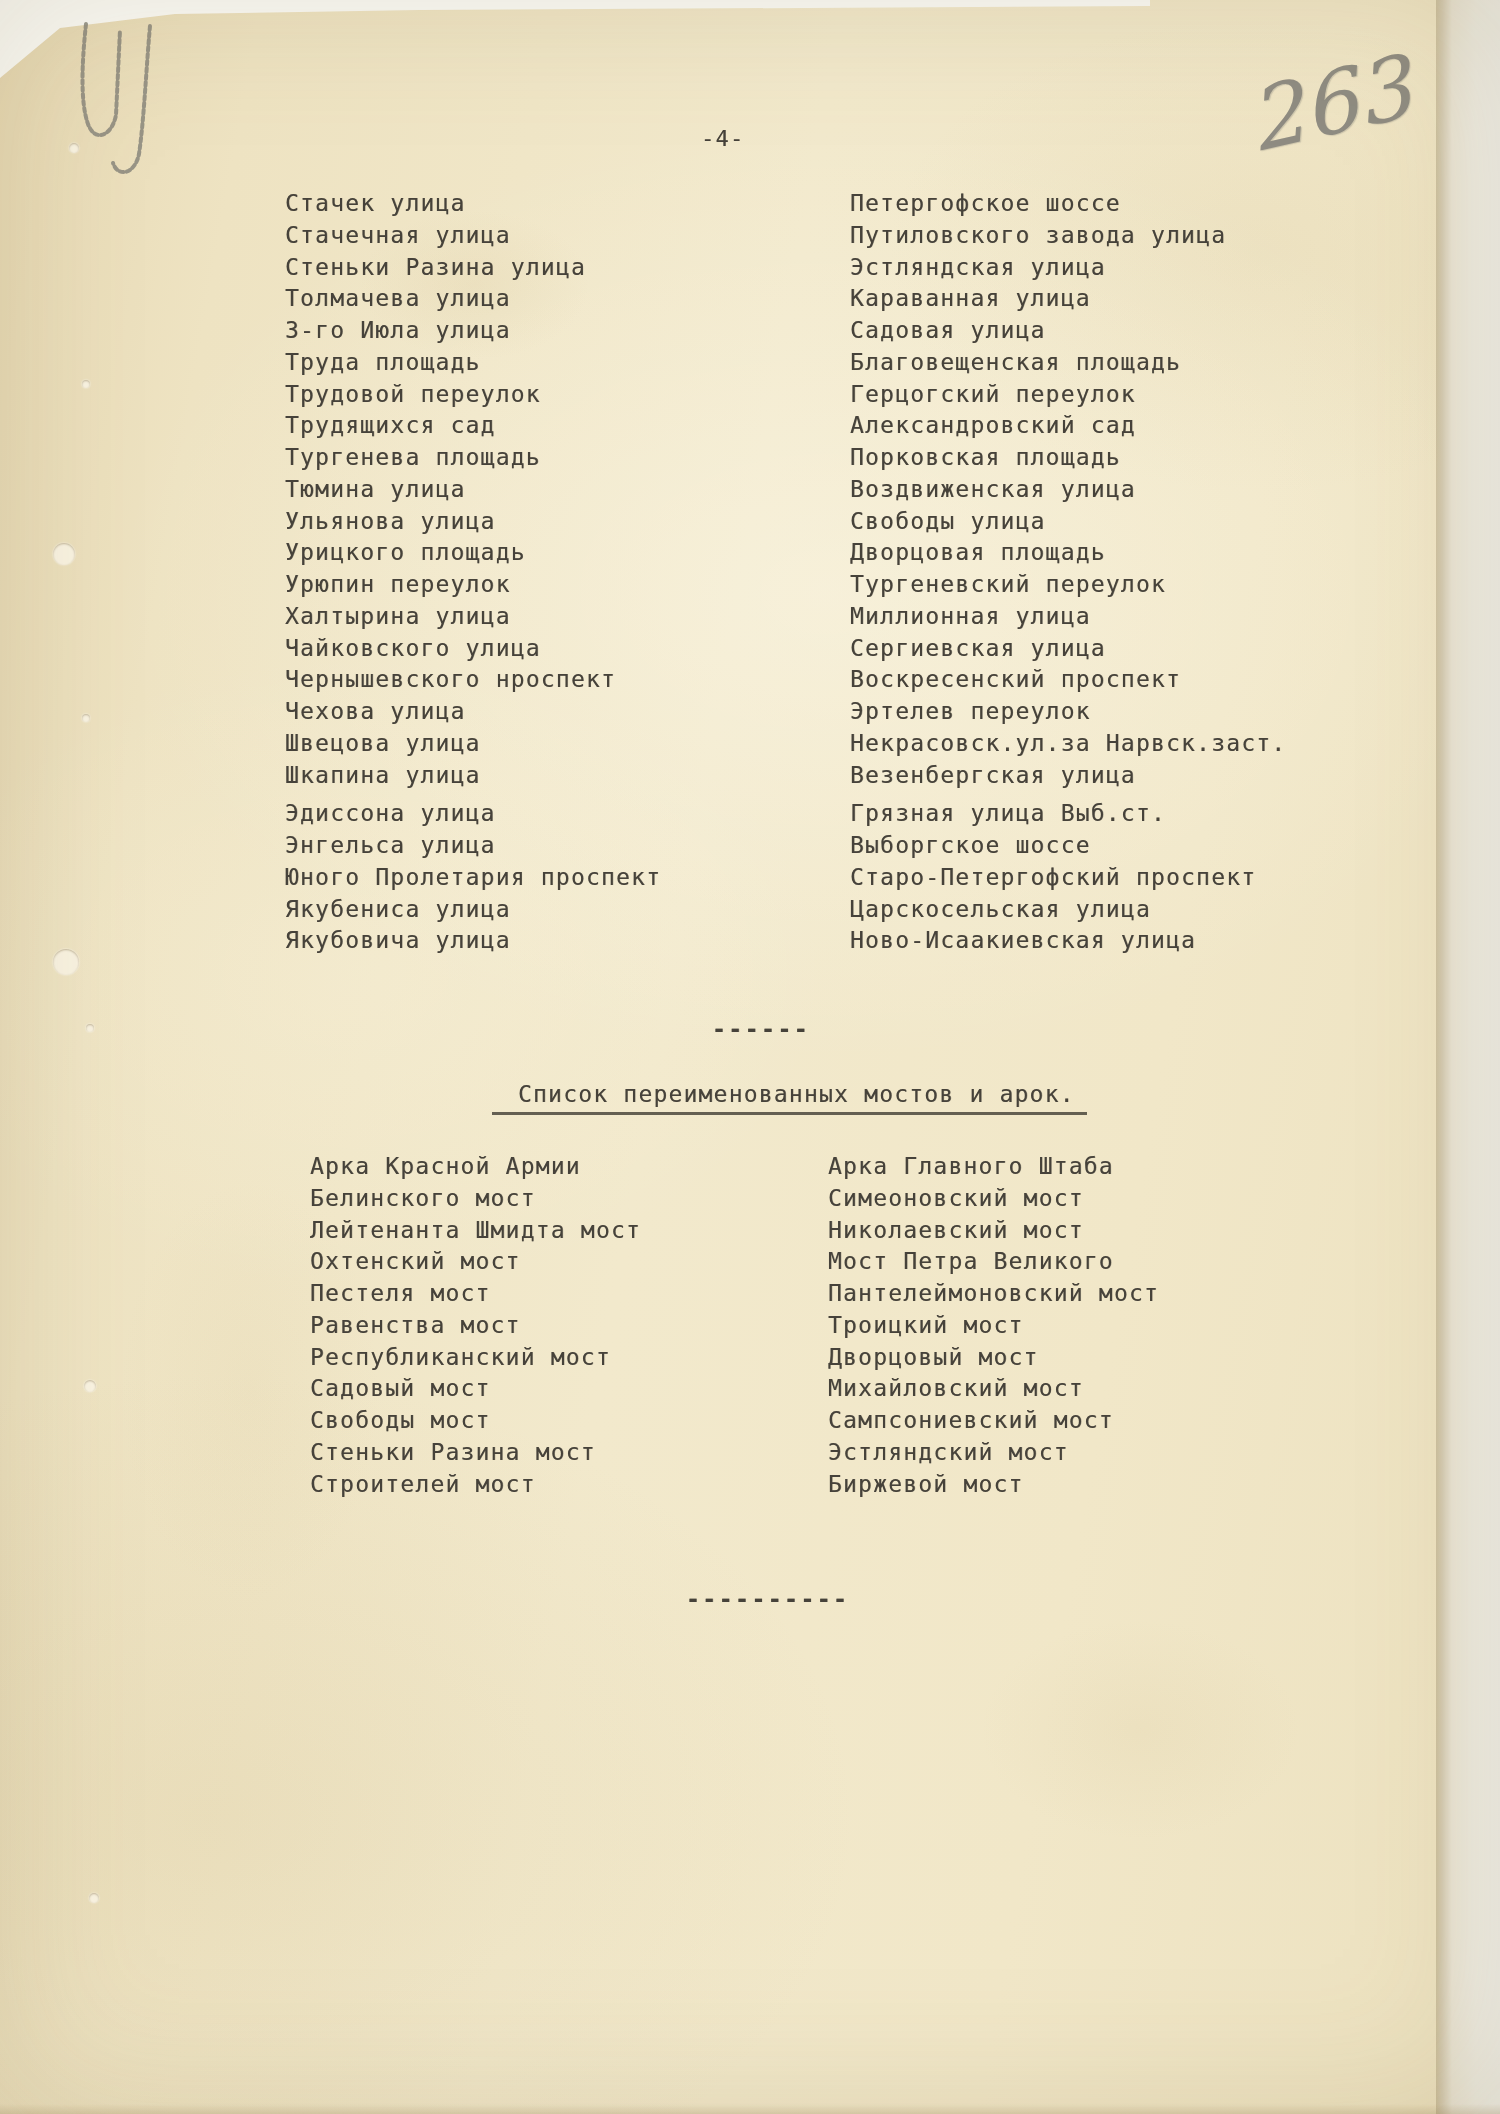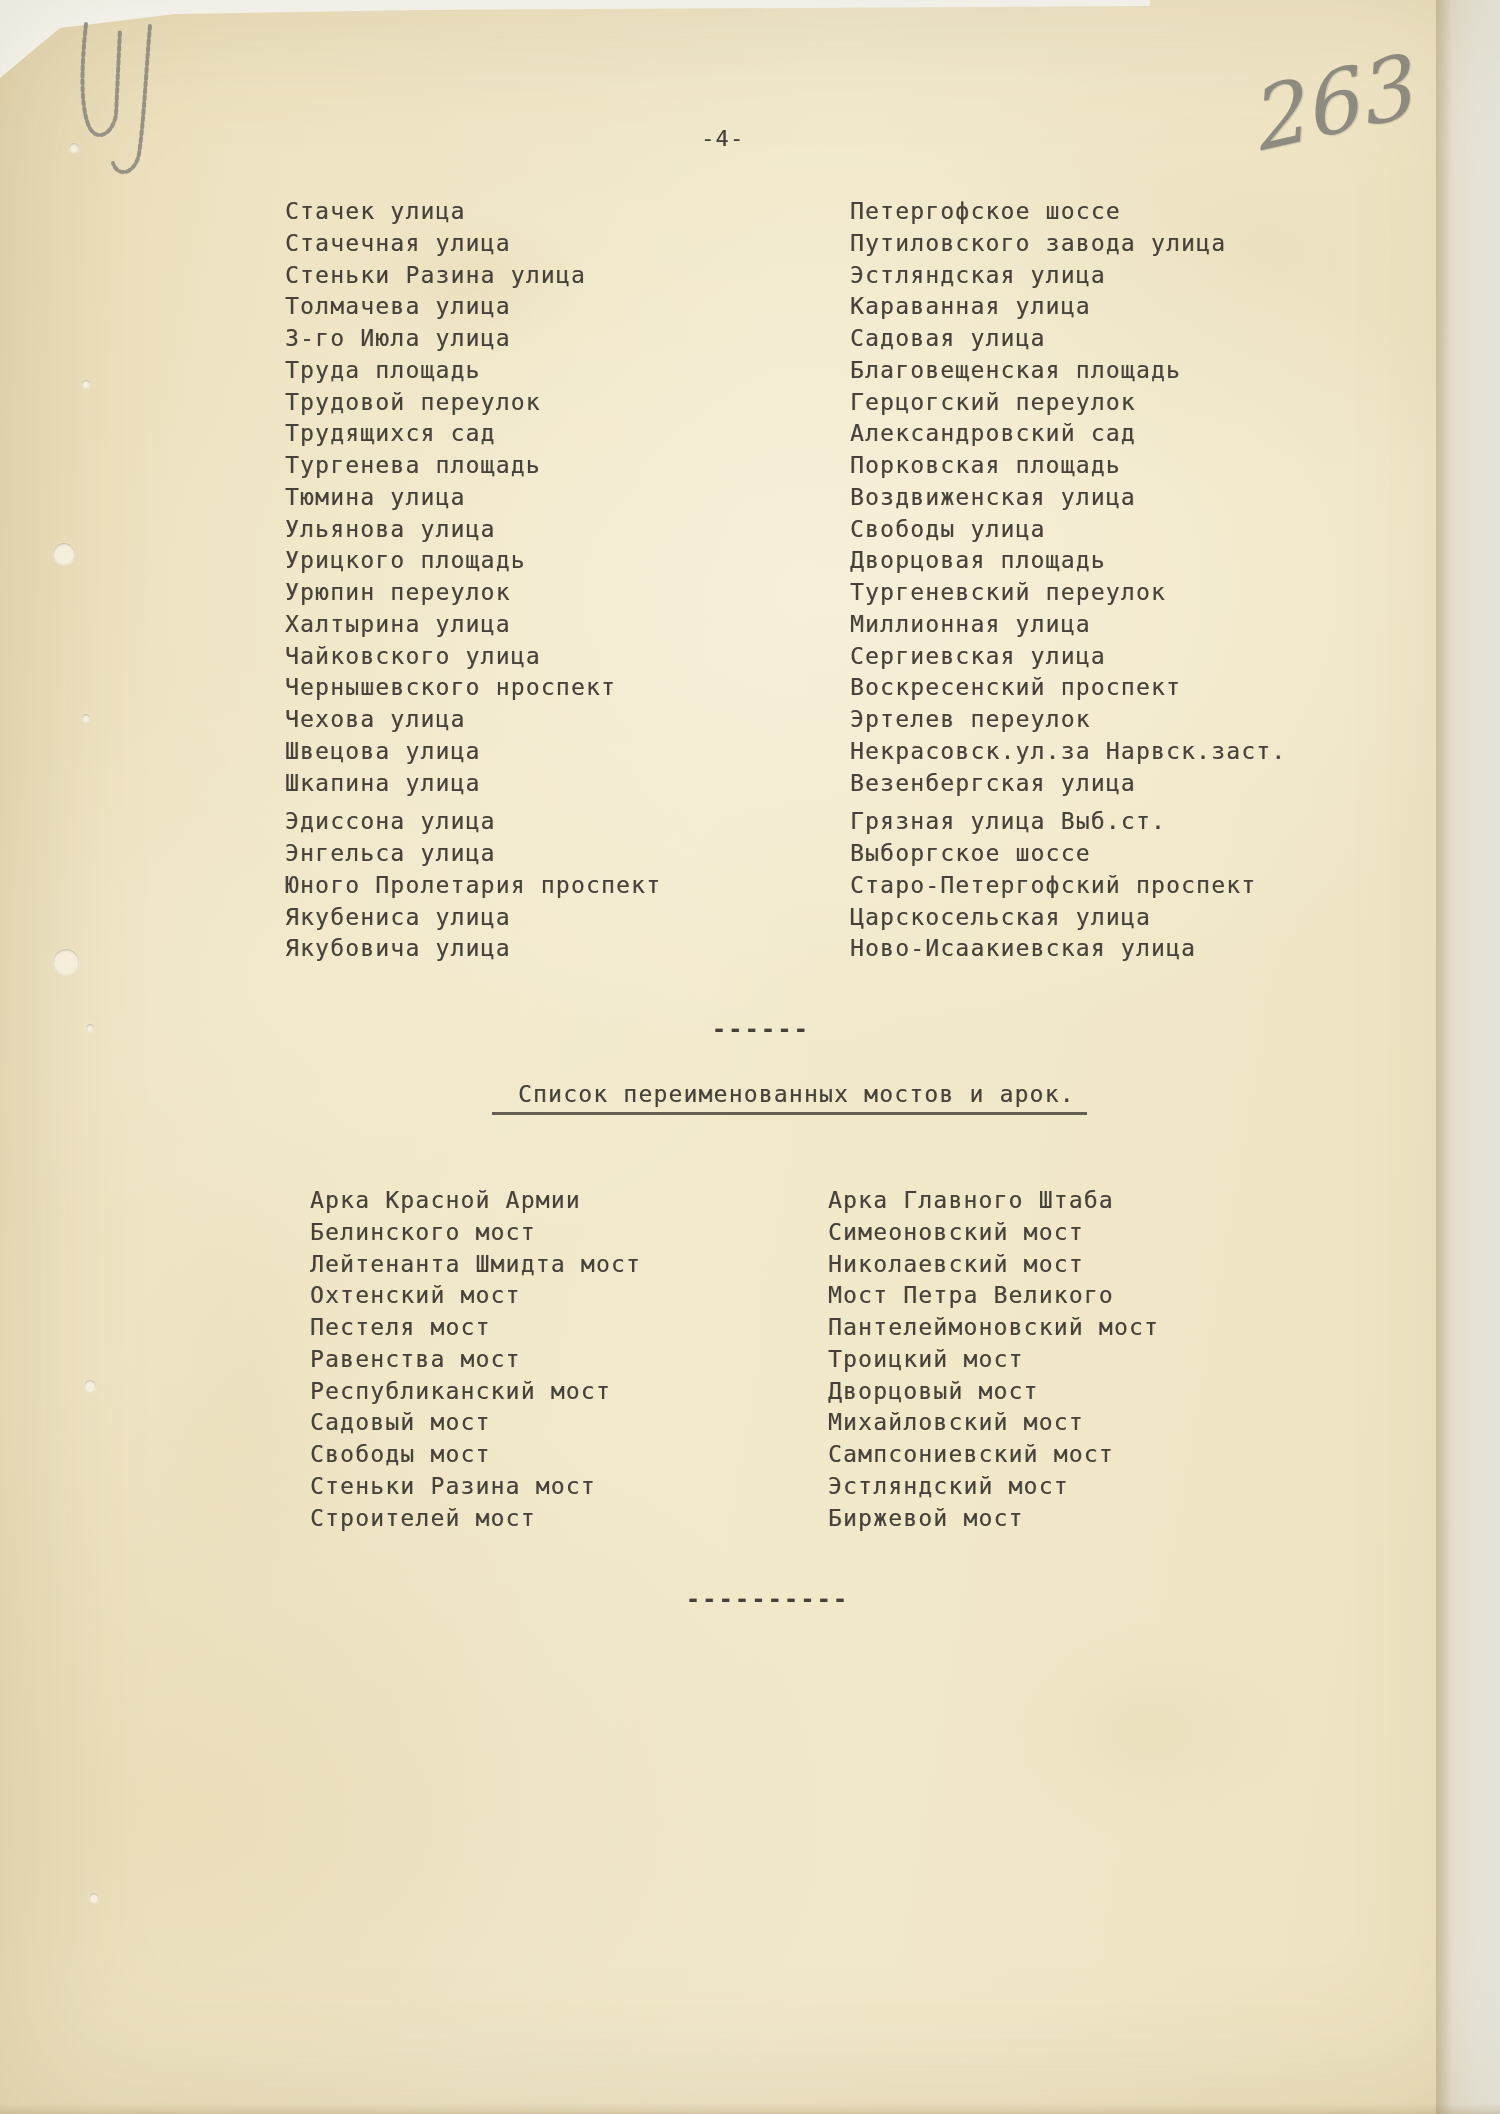--- a/index.html
+++ b/index.html
@@ -45,22 +45,22 @@
   .folio{
     position:absolute;top:52px;left:1255px;
     font-family:"DejaVu Serif",serif;font-style:italic;
     font-size:86px;color:var(--pencil);
     transform:rotate(-13deg) skewX(-6deg);
     text-shadow:1px 1px 1px rgba(140,137,127,.35);
   }
   .scribble{position:absolute;top:16px;left:58px;}
   
   .pair-list{position:absolute;}
-  .streets-list{left:285px;top:190px;width:1120px;margin-top:8px;}
-  .bridges-list{left:310px;top:1187px;width:1050px;}
+  .streets-list{left:285px;top:190px;width:1120px;}
+  .bridges-list{left:310px;top:1153px;width:1050px;}
   .row{position:relative;height:31.75px;}
   .streets-list .row:nth-child(20){margin-top:7px;}
   .cell{position:absolute;top:0;}
   .cell.new{left:0;}
   .streets-list .cell.old{left:565px;text-align:right;}
   .bridges-list .cell.old{left:518px;}
   .separator{position:absolute;font-weight:bold;letter-spacing:2.5px;font-size:23px;}
   .separator.sep-top{left:712px;top:1016px;}
   .separator.sep-bottom{left:686px;top:1586px;}
   .section-title{

